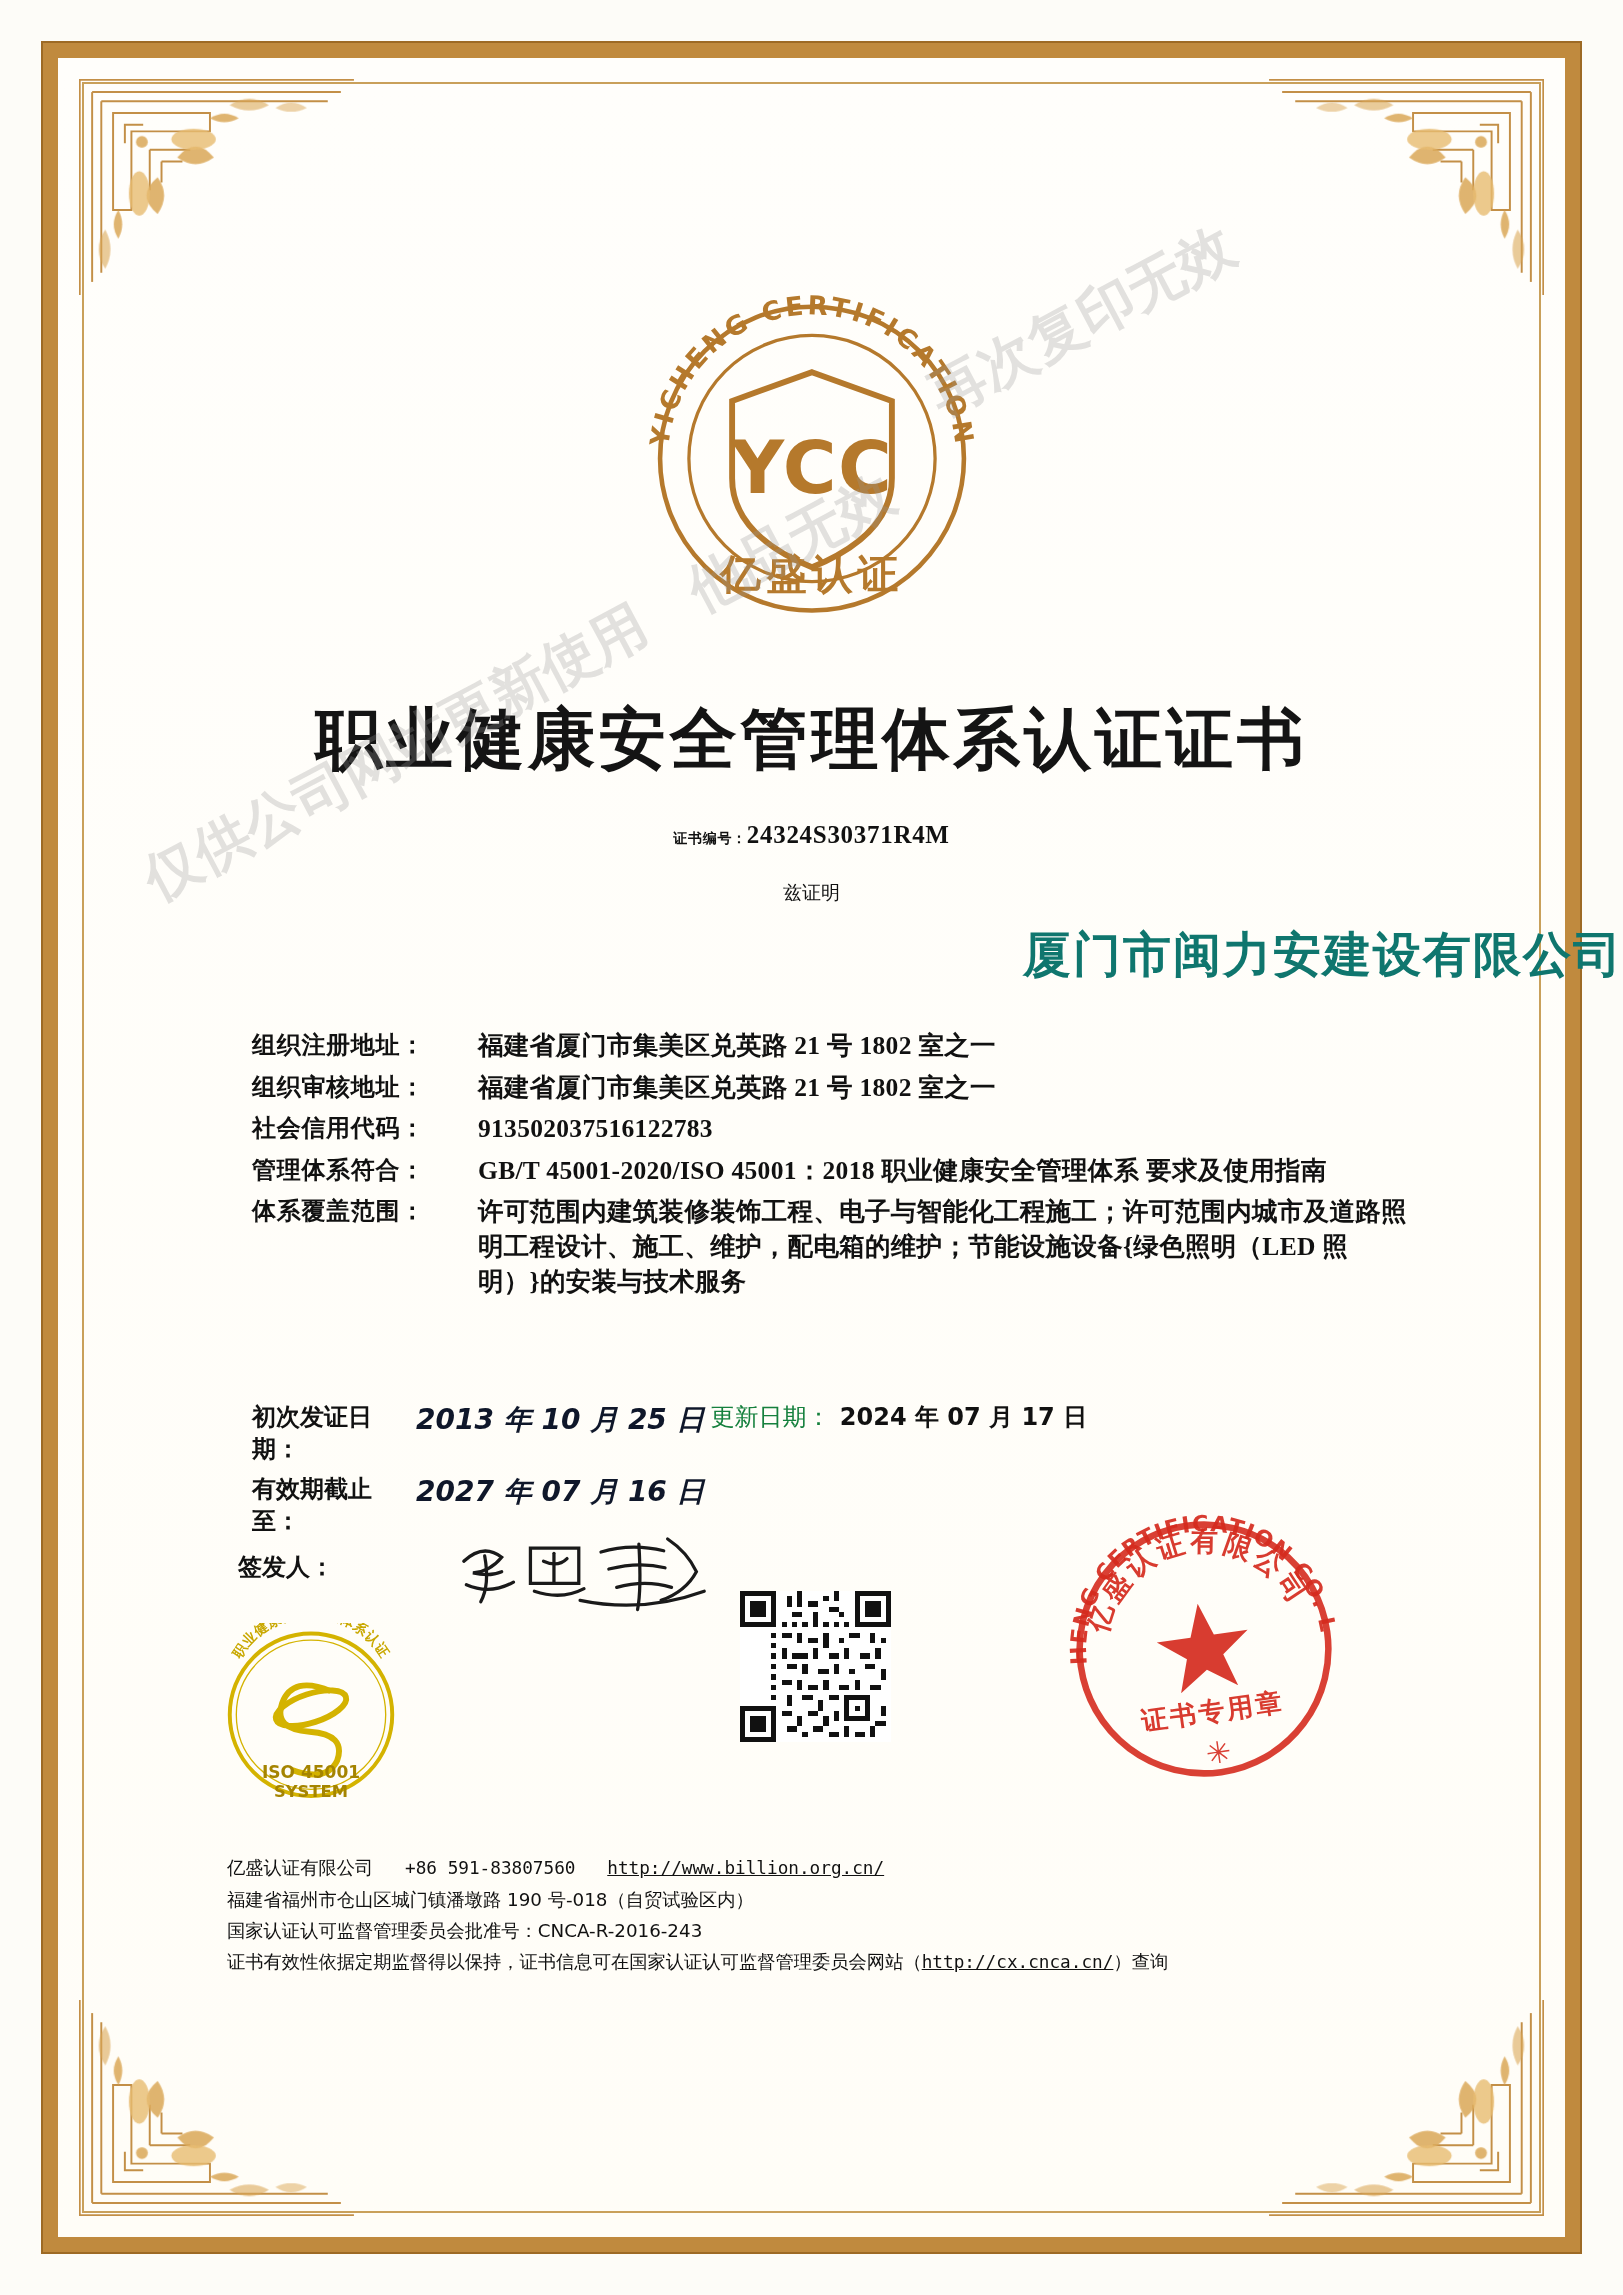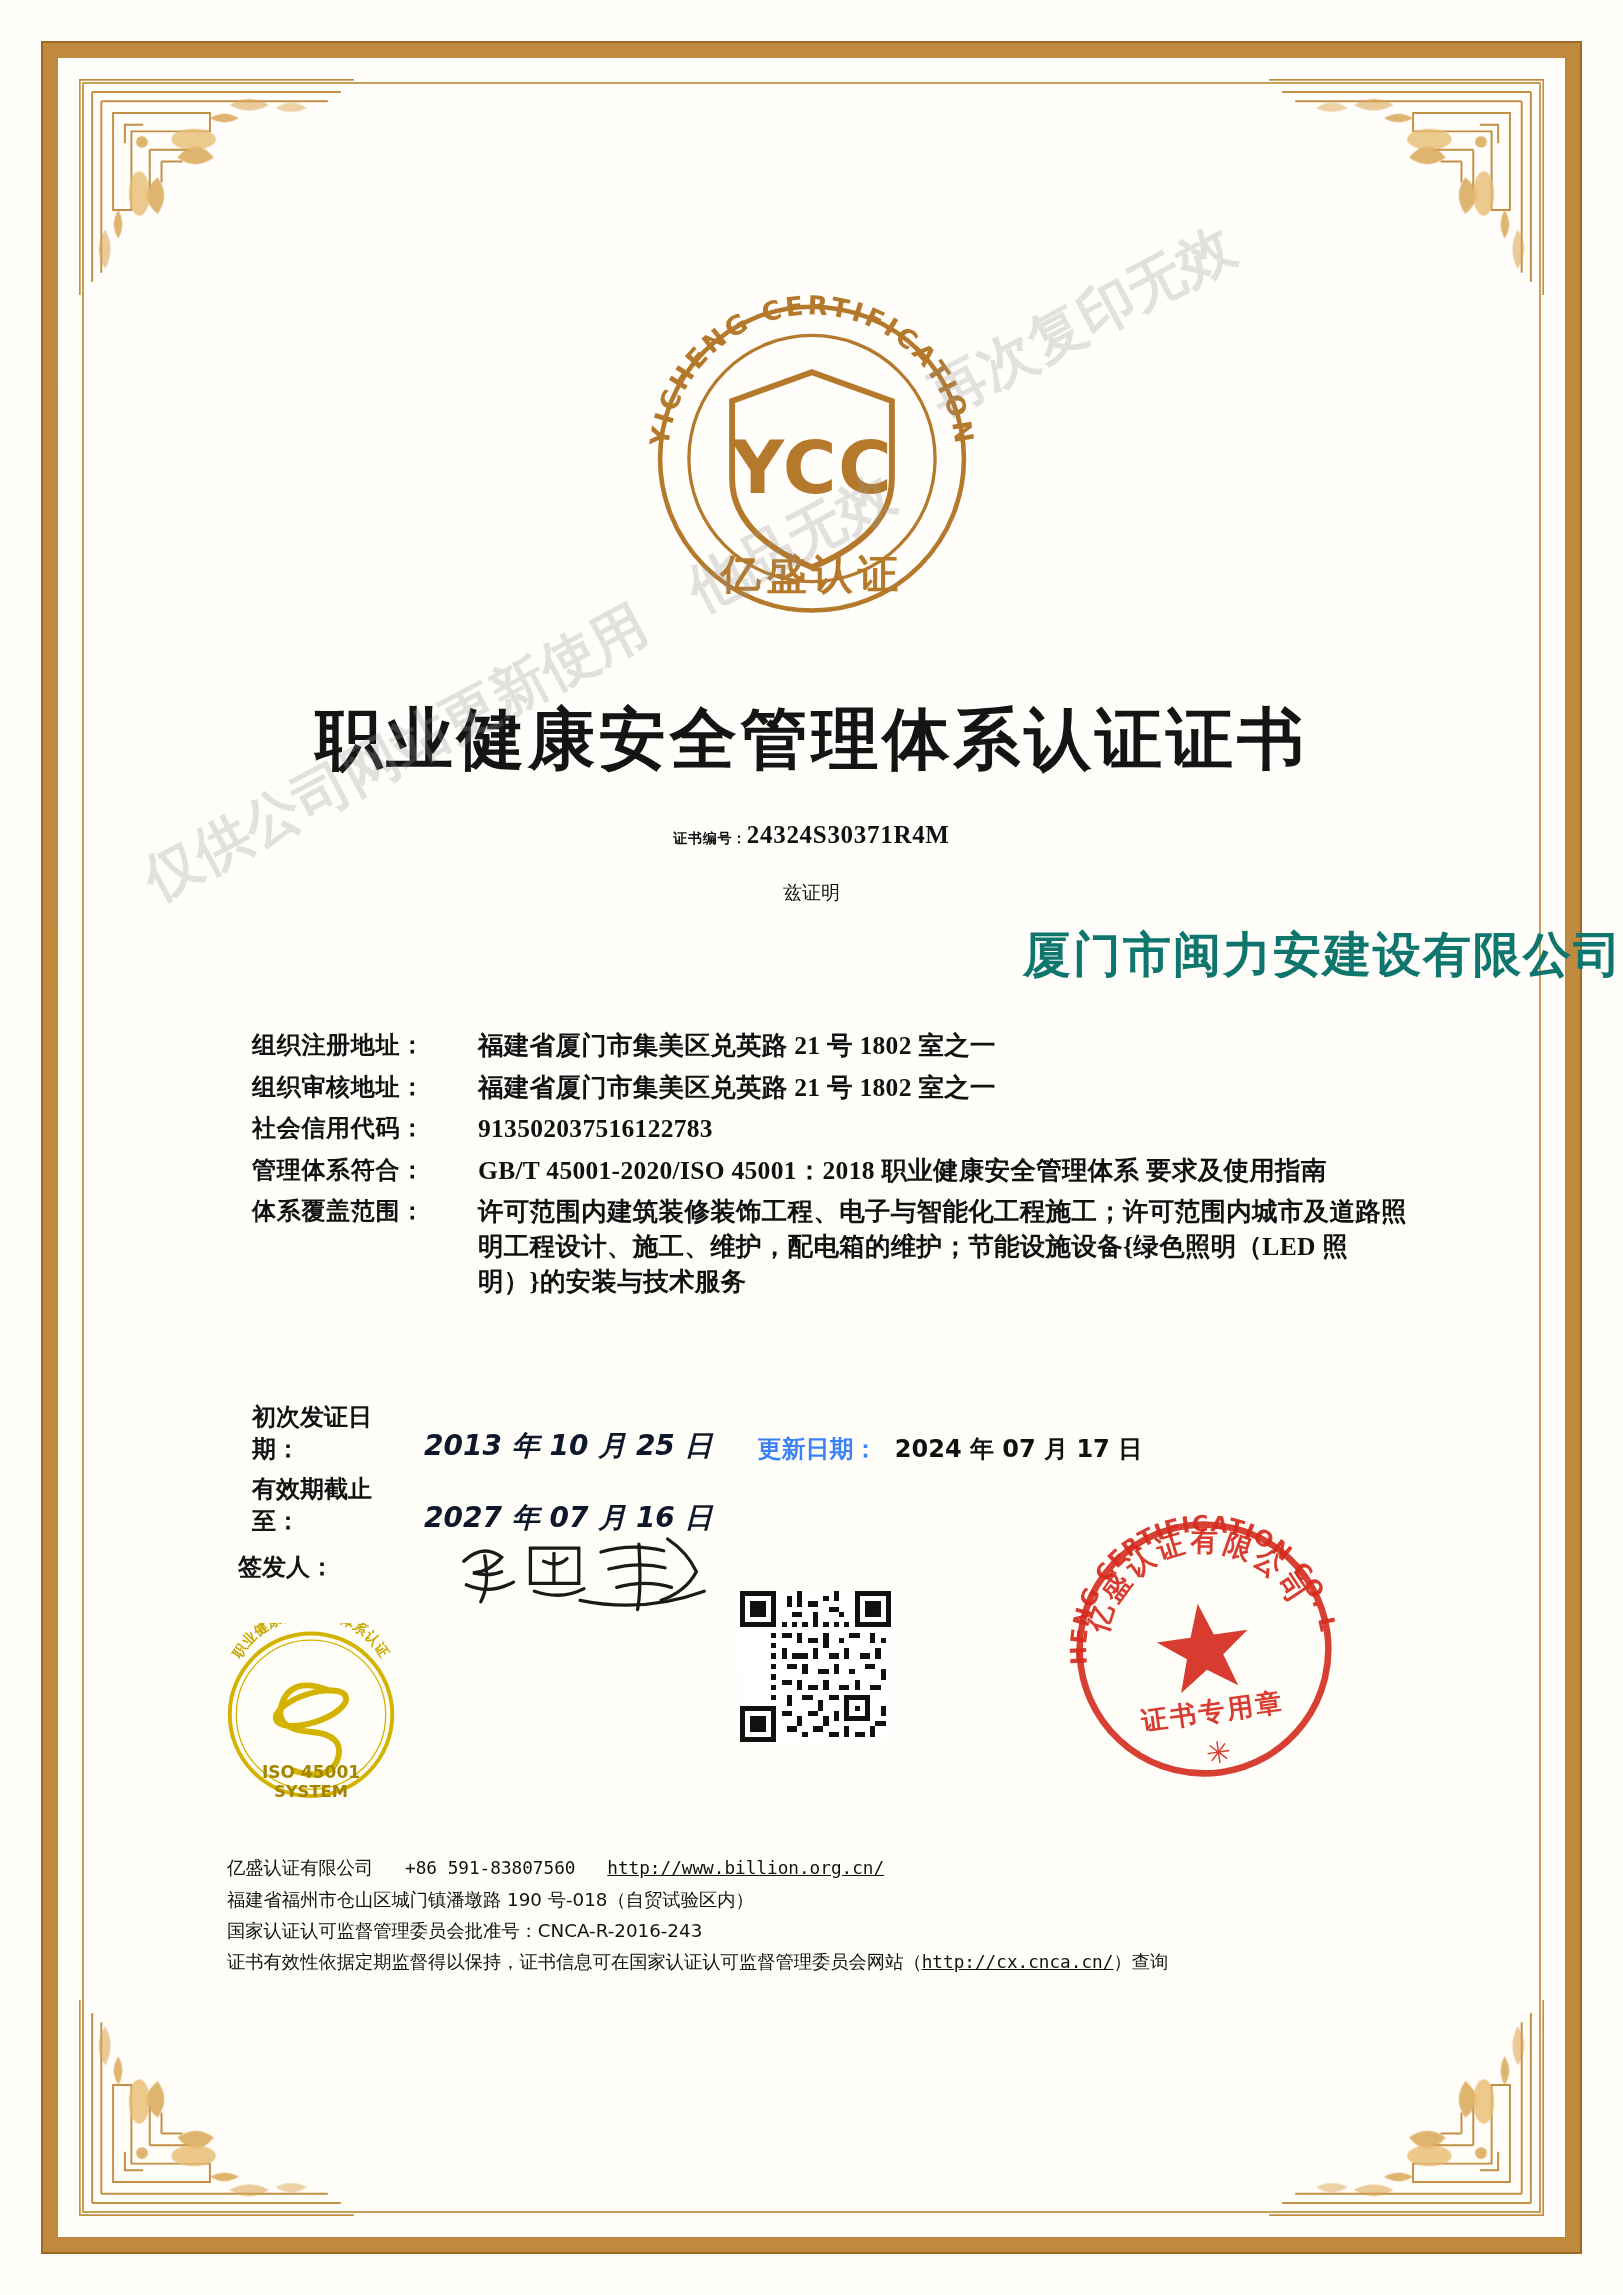--- a/index.html
+++ b/index.html
@@ -146,46 +146,45 @@
   }
 
   .dates {
     position: absolute;
     left: 252px;
     right: 216px;
     top: 1401px;
   }
   .date-row {
     display: flex;
-    align-items: flex-end;
+    align-items: flex-start;
     margin-bottom: 7.9px;
-    gap: 8px;
   }
   .date-row .label {
     width: 164px;
     flex: 0 0 164px;
     font-family: "DejaVu Sans", sans-serif;
     font-weight: bold;
     font-size: 24px;
     color: #111;
   }
   .date-row .value {
     font-family: "DejaVu Sans", sans-serif;
     font-weight: bold;
     font-size: 28px;
     color: #0f172a;
     min-width: 281px;
     font-style: italic;
   }
   .date-row .label2 {
     font-family: "DejaVu Sans", sans-serif;
-    font-weight: bold;
+    font-weight: normal;
     font-size: 24px;
-    color: #3b82f6;
-    margin-left: 37px;
+    color: #15803d;
+    margin-left: 6px;
   }
   .date-row .value2 {
     font-family: "DejaVu Sans", sans-serif;
     font-weight: bold;
     font-size: 24px;
     color: #111;
     margin-left: 9.2px;
   }
 
   

